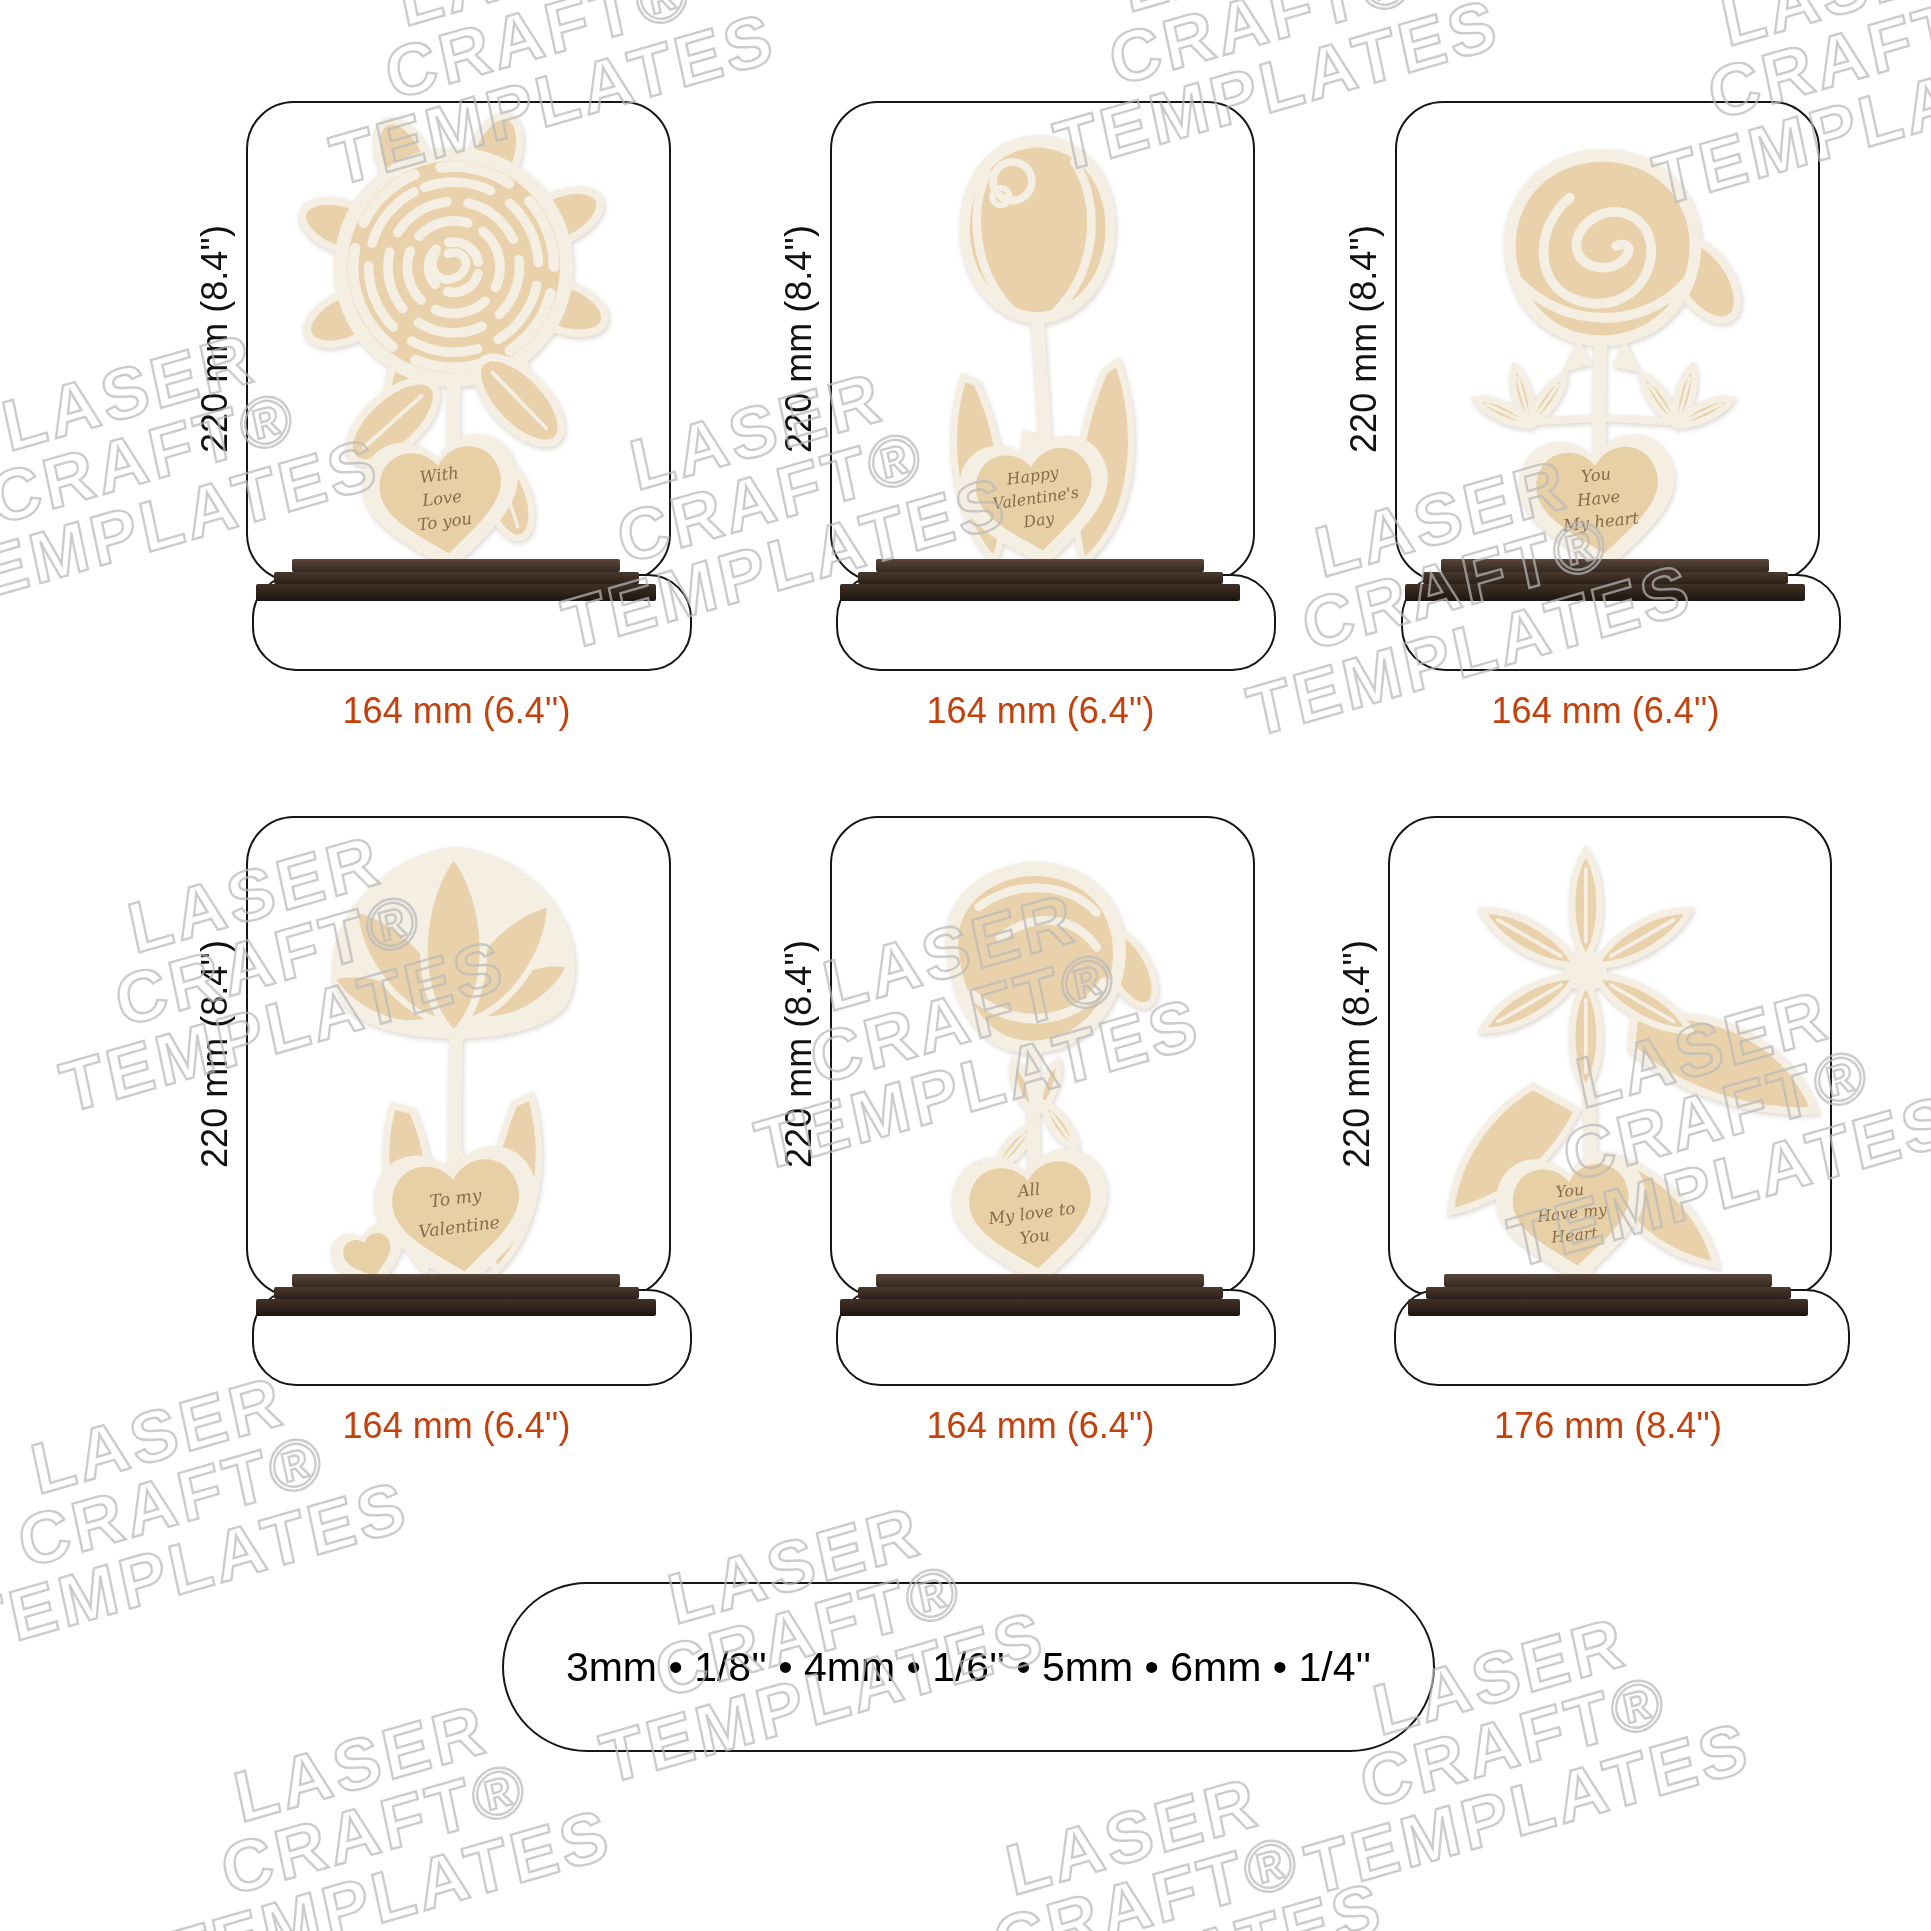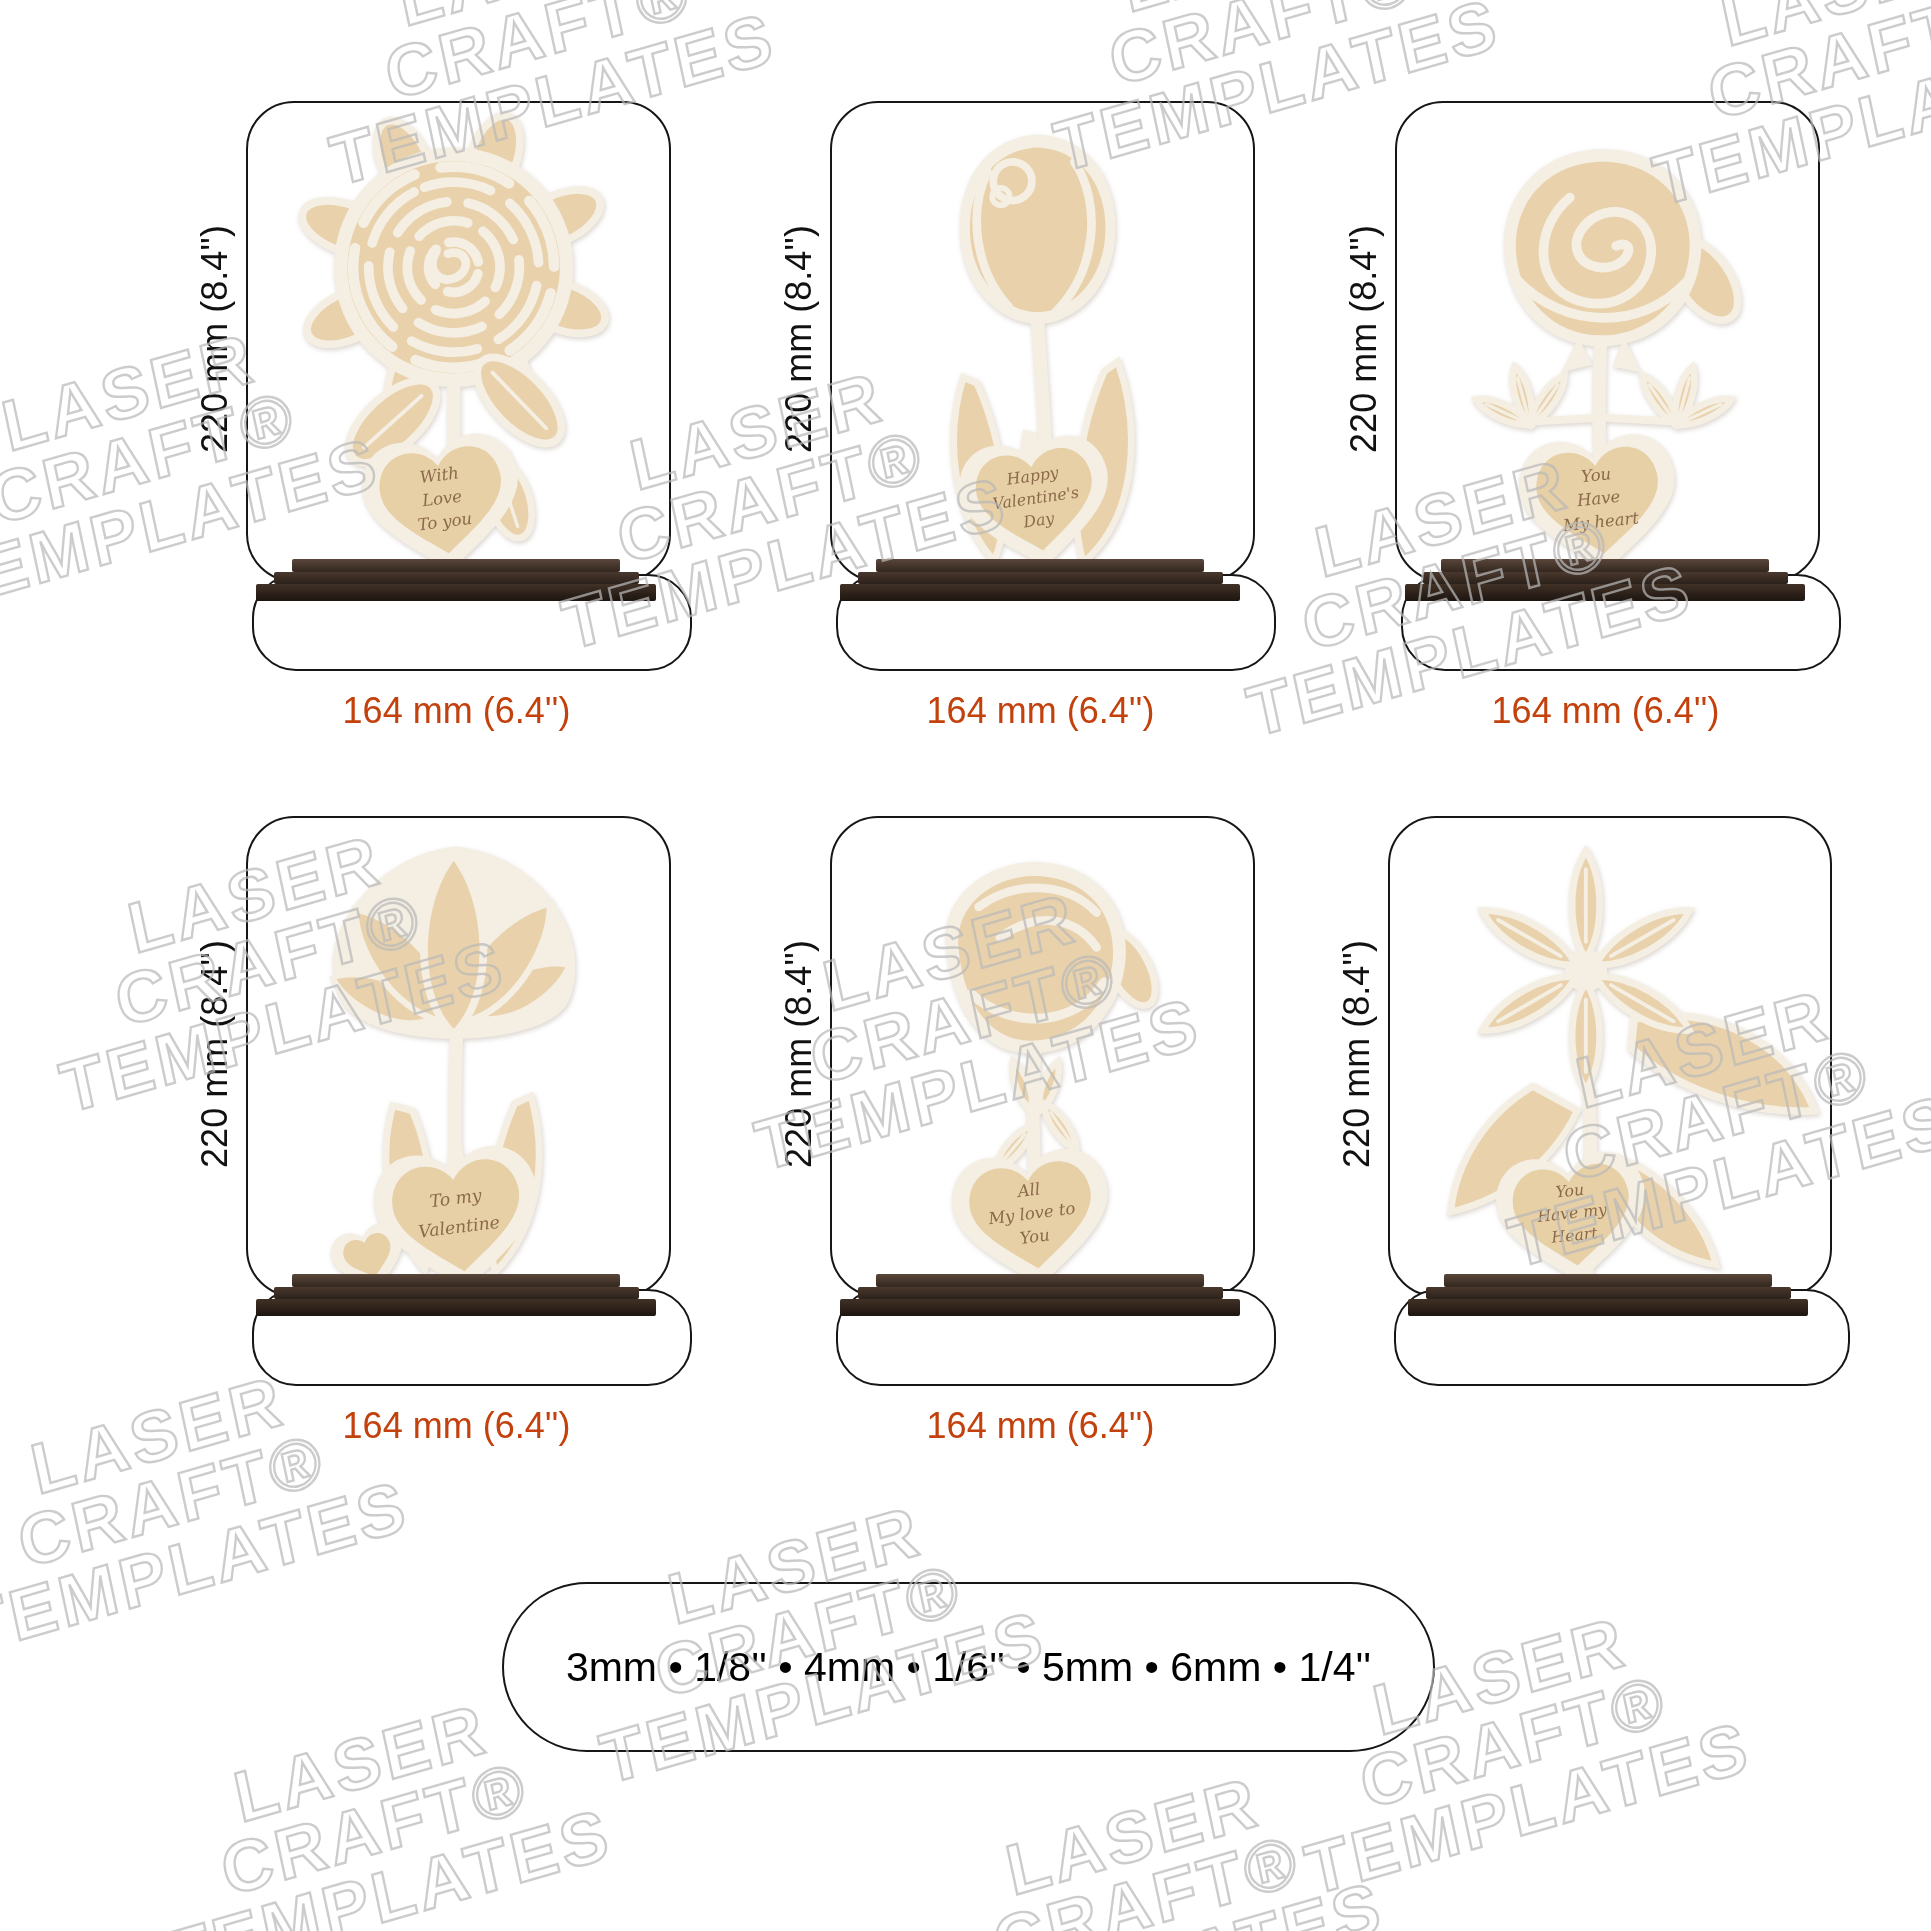--- a/index.html
+++ b/index.html
@@ -351,20 +351,21 @@
         <text class="engrave" y="34">Heart</text>
       </g>
     </svg>
     <div class="pill"></div>
     <div class="base">
         <div class="b1"></div>
         <div class="b2"></div>
         <div class="b3"></div>
       </div>
     <div class="vlabel">220 mm (8.4'')</div>
+    <div class="hlabel">176 mm (8.4'')</div>
   </section>
 
   <div class="materials-pill">
     <span>3mm • 1/8'' • 4mm • 1/6'' • 5mm • 6mm • 1/4''</span>
   </div>
 
   <div class="watermark-layer">
     <div class="wm" style="left:309px;top:-68px">
         <span>LASER</span>
         <span>CRAFT®</span>

